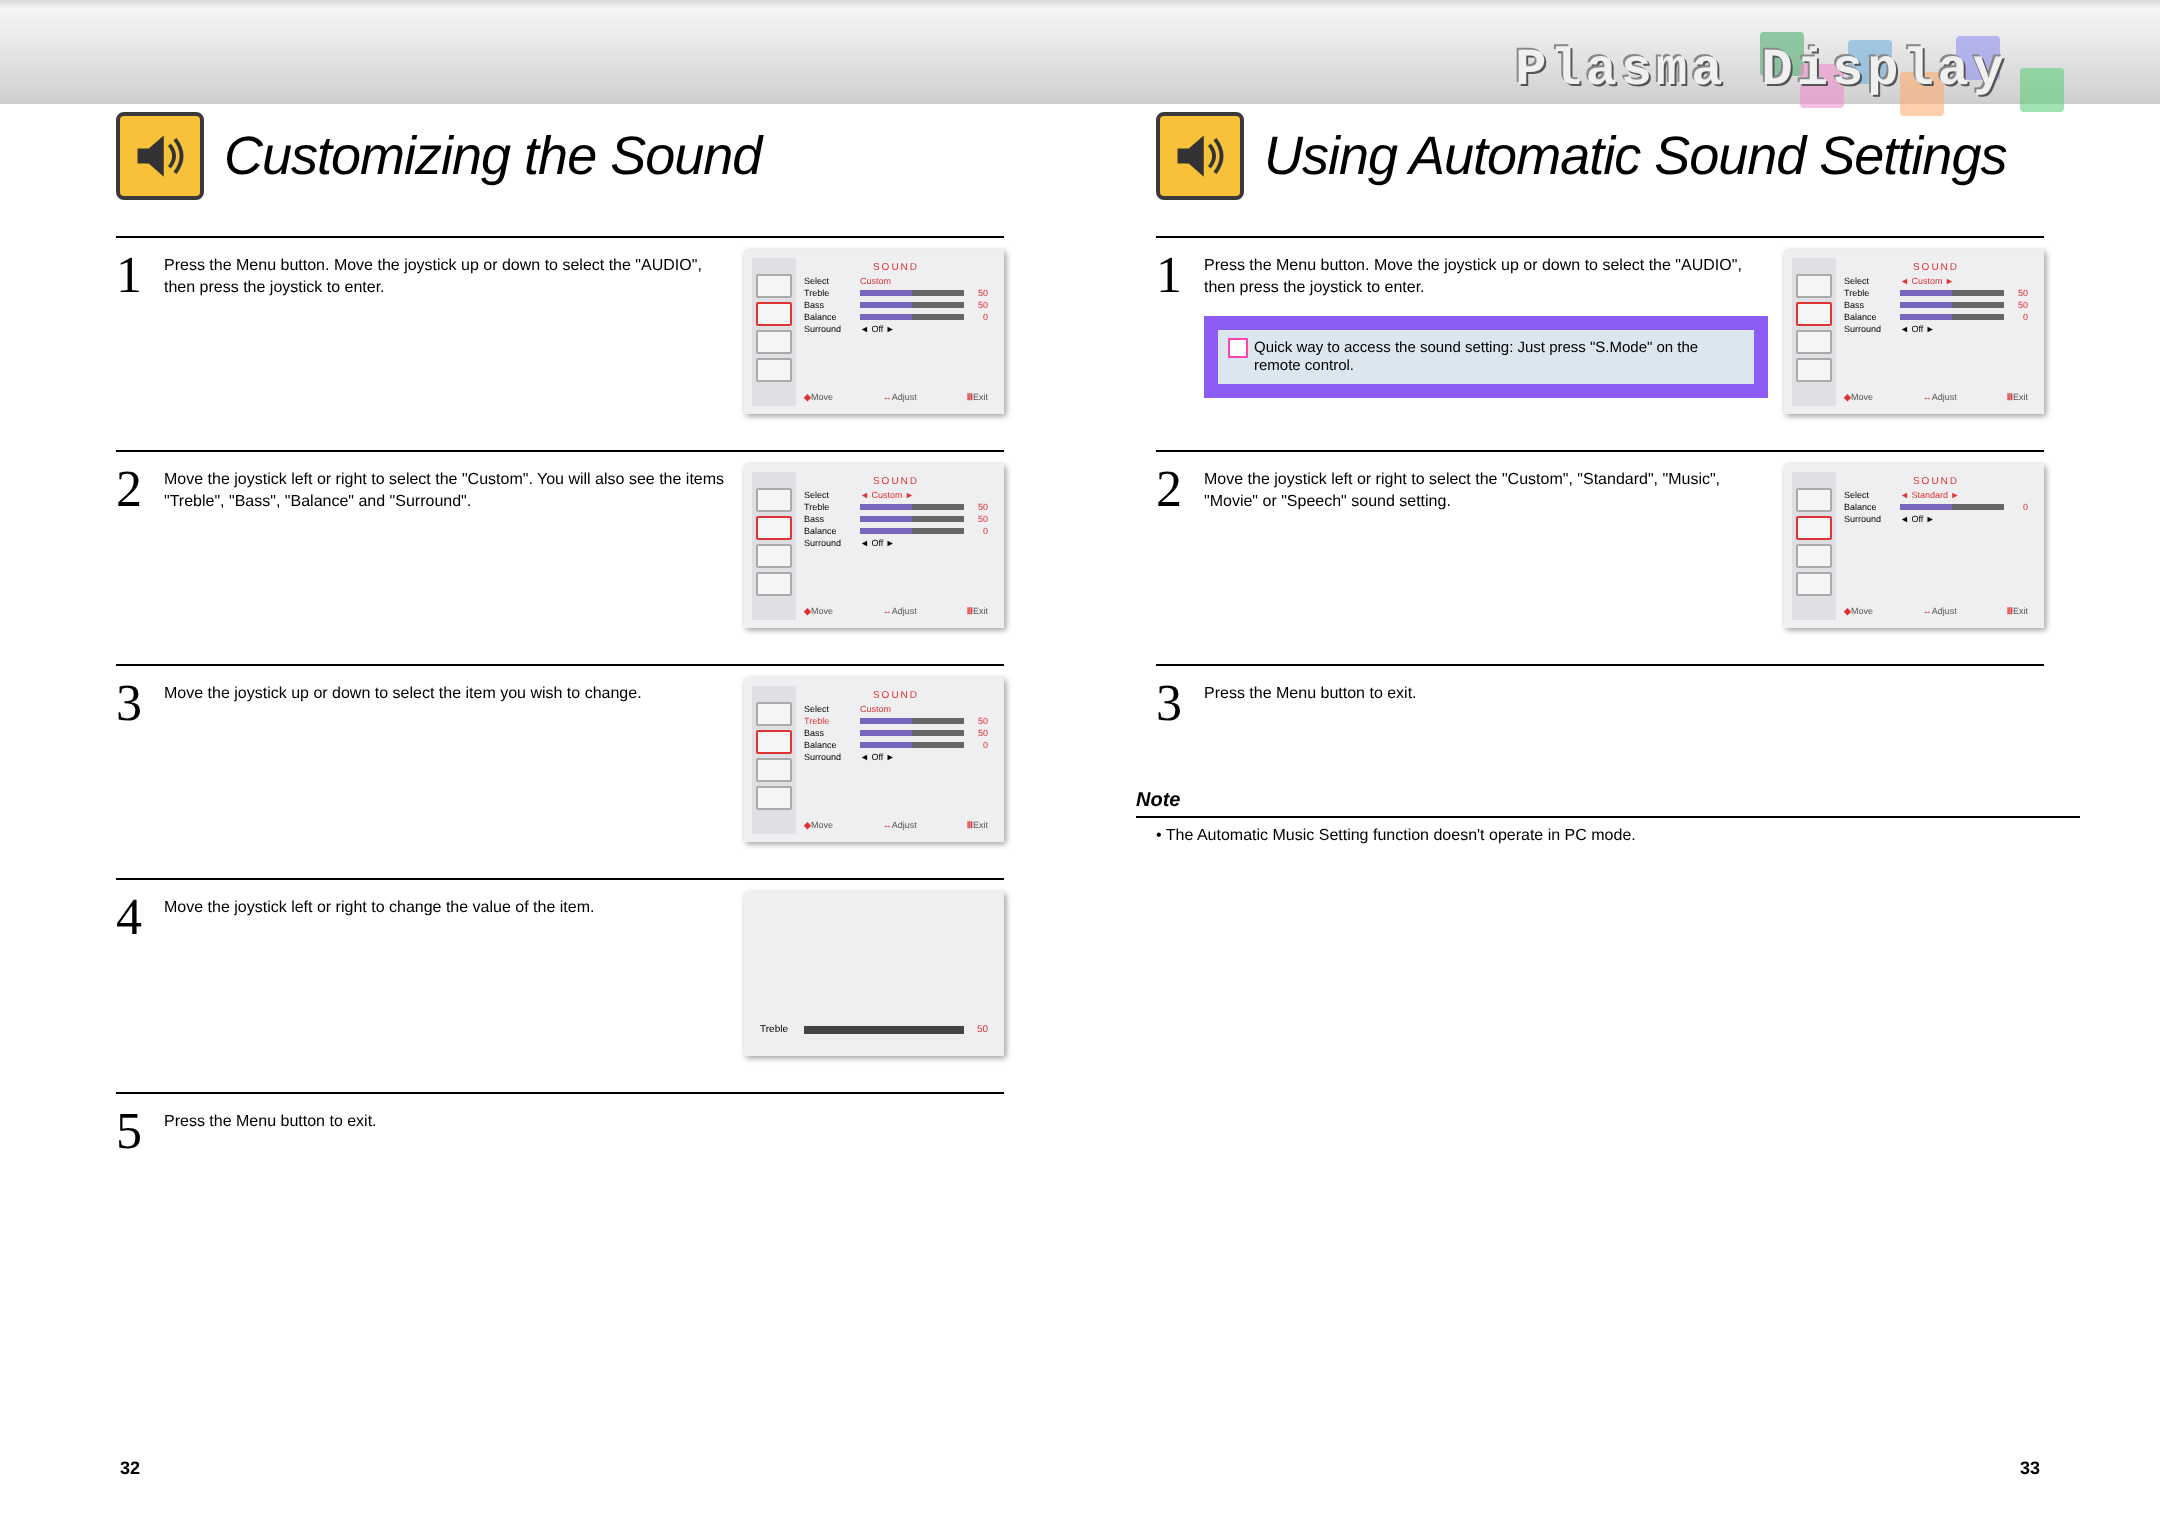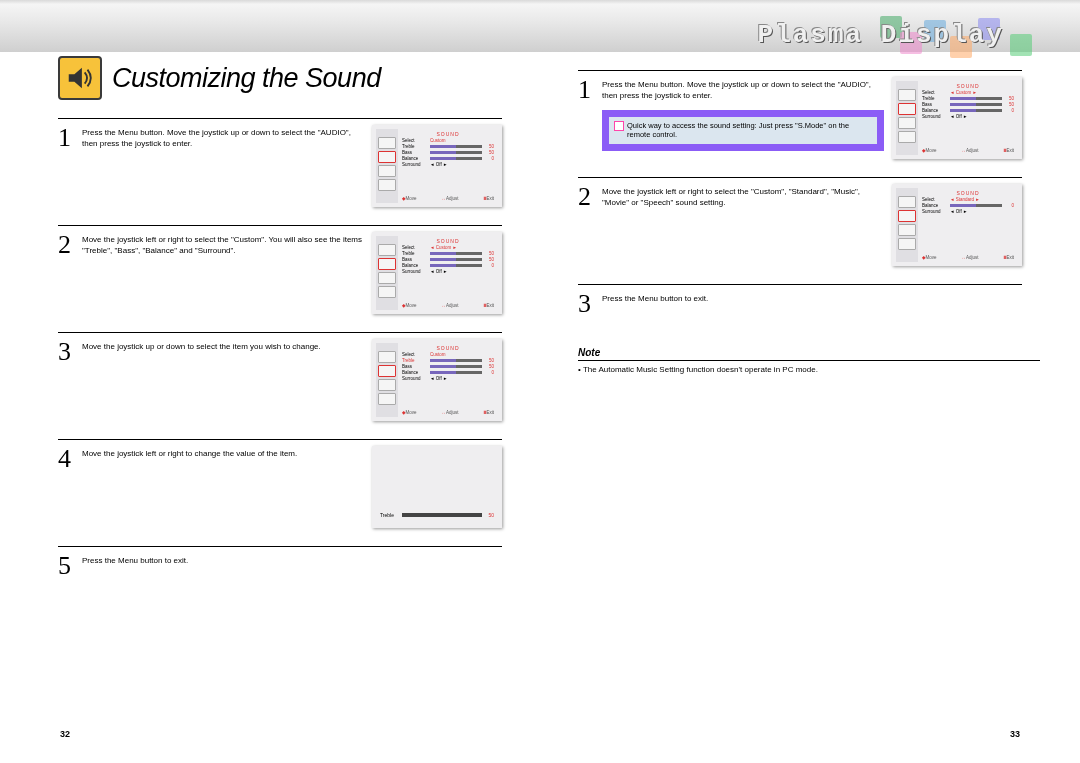--- a/index.html
+++ b/index.html
@@ -140,21 +140,21 @@
   }
   .tip-box:before {
     content:'';position:absolute;left:5px;top:4px;width:8px;height:8px;
     border:1px solid #f4a; background:#fff;
   }
 
   .note-hd {
     font-style: italic;
     font-weight: bold;
     font-size: 10px;
-    margin: 30px 0 0 18px;
+    margin: 30px 0 0 8px;
     border-bottom:1px solid #000;
     padding-bottom:2px;
   }
   .note-body {
     font-size: 8px;
     margin: 4px 0 0 18px;
   }
 
   .page-num {
     position: absolute;
@@ -368,20 +368,30 @@
       </div>
     </div>
 
     <div class="step">
       <div class="step-num">5</div>
       <div class="step-text">Press the Menu button to exit.</div>
     </div>
   </div>
 
   <div class="col">
+    <div class="section-header">
+      <div class="spk-icon">
+        <svg viewBox="0 0 32 32">
+            <polygon points="4,12 10,12 18,5 18,27 10,20 4,20" fill="#333"></polygon>
+            <path d="M21 10 Q26 16 21 22" stroke="#333" fill="none" stroke-width="2"></path>
+            <path d="M24 7 Q31 16 24 25" stroke="#333" fill="none" stroke-width="2"></path>
+          </svg>
+      </div>
+      <div class="section-title">Using Automatic Sound Settings</div>
+    </div>
 
     <div class="step">
       <div class="step-num">1</div>
       <div class="step-text">
         <span>Press the Menu button. Move the joystick up or down to select the "AUDIO", then press the joystick to enter.</span>
         <div class="tip-box">Quick way to access the sound setting: Just press "S.Mode" on the remote control.</div>
       </div>
       <div class="step-img">
         <div class="menu-shell">
           <div class="menu-left">

